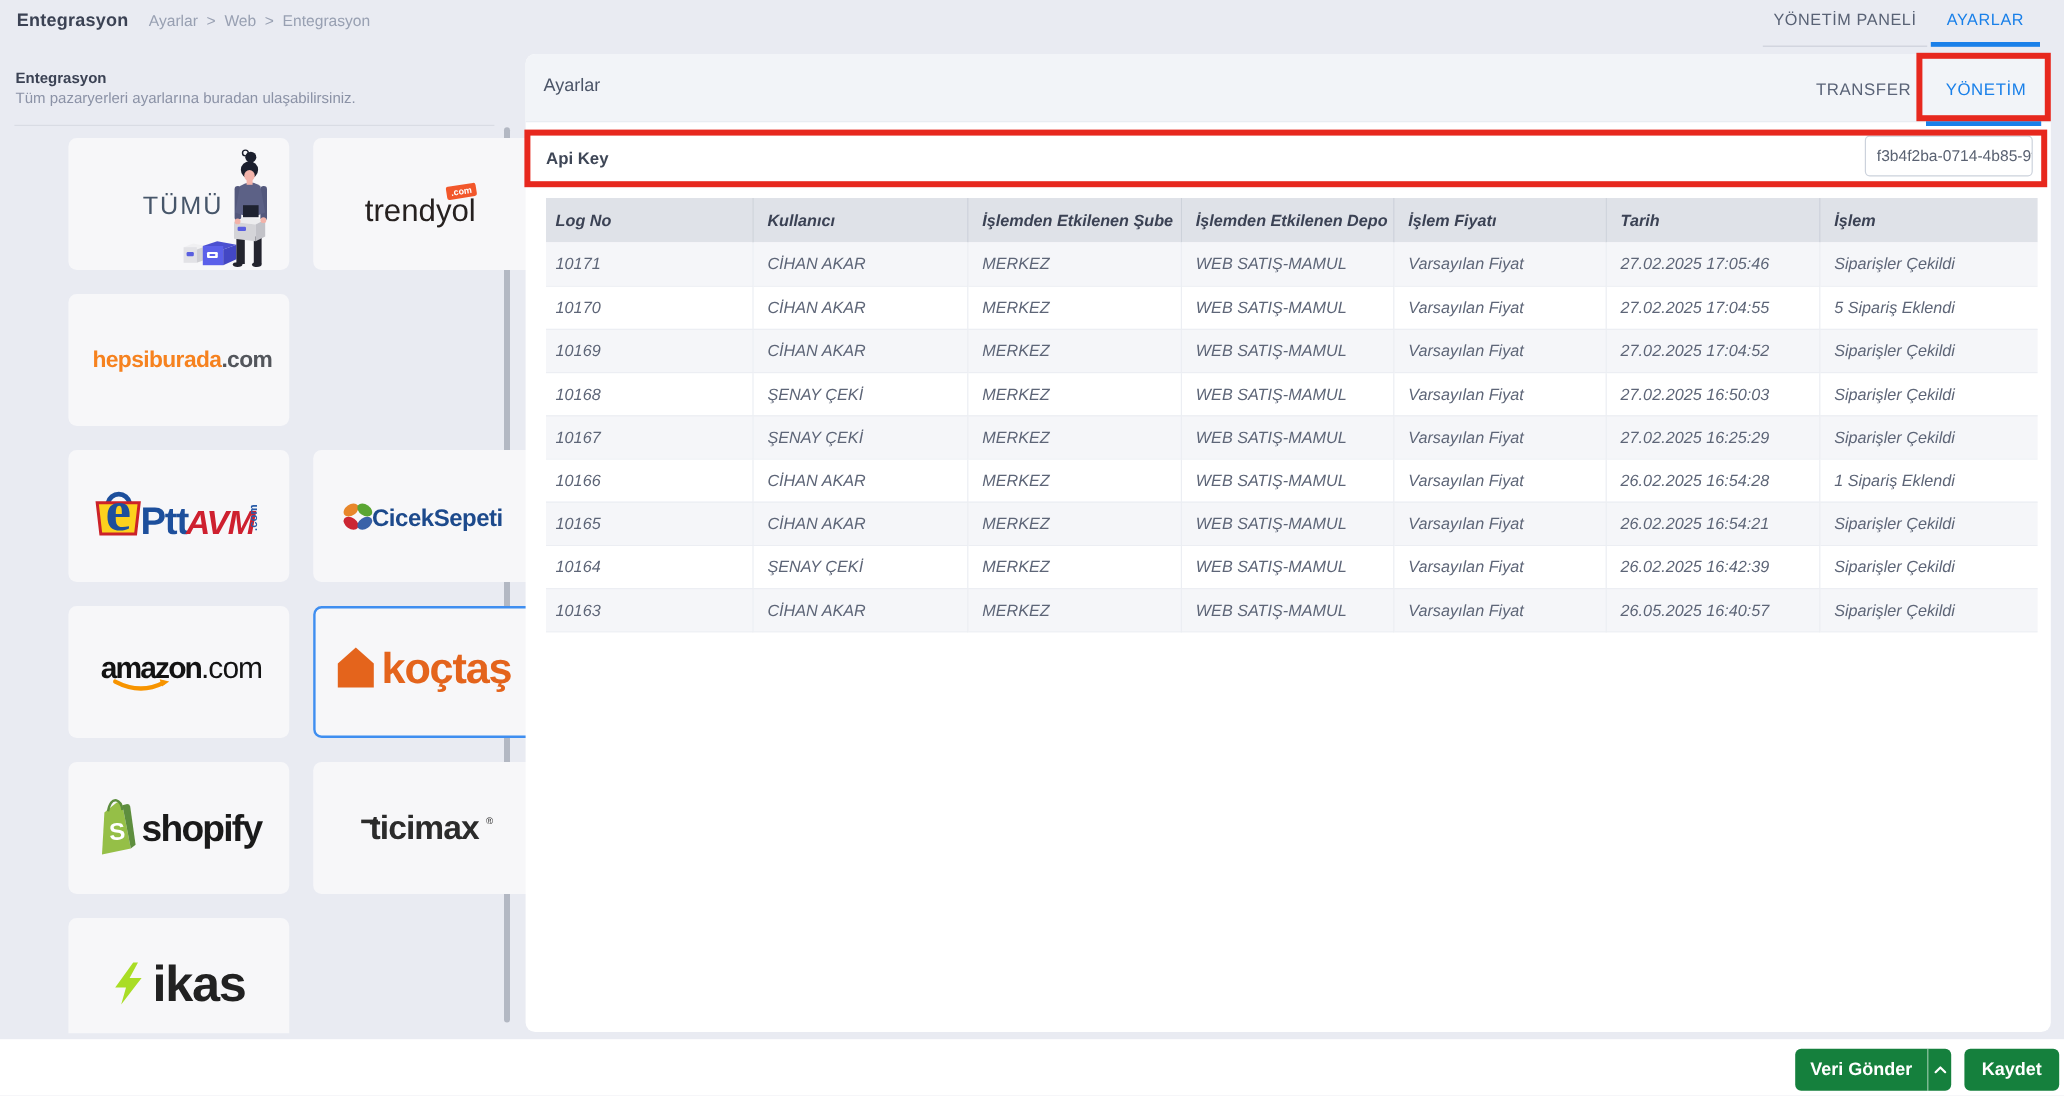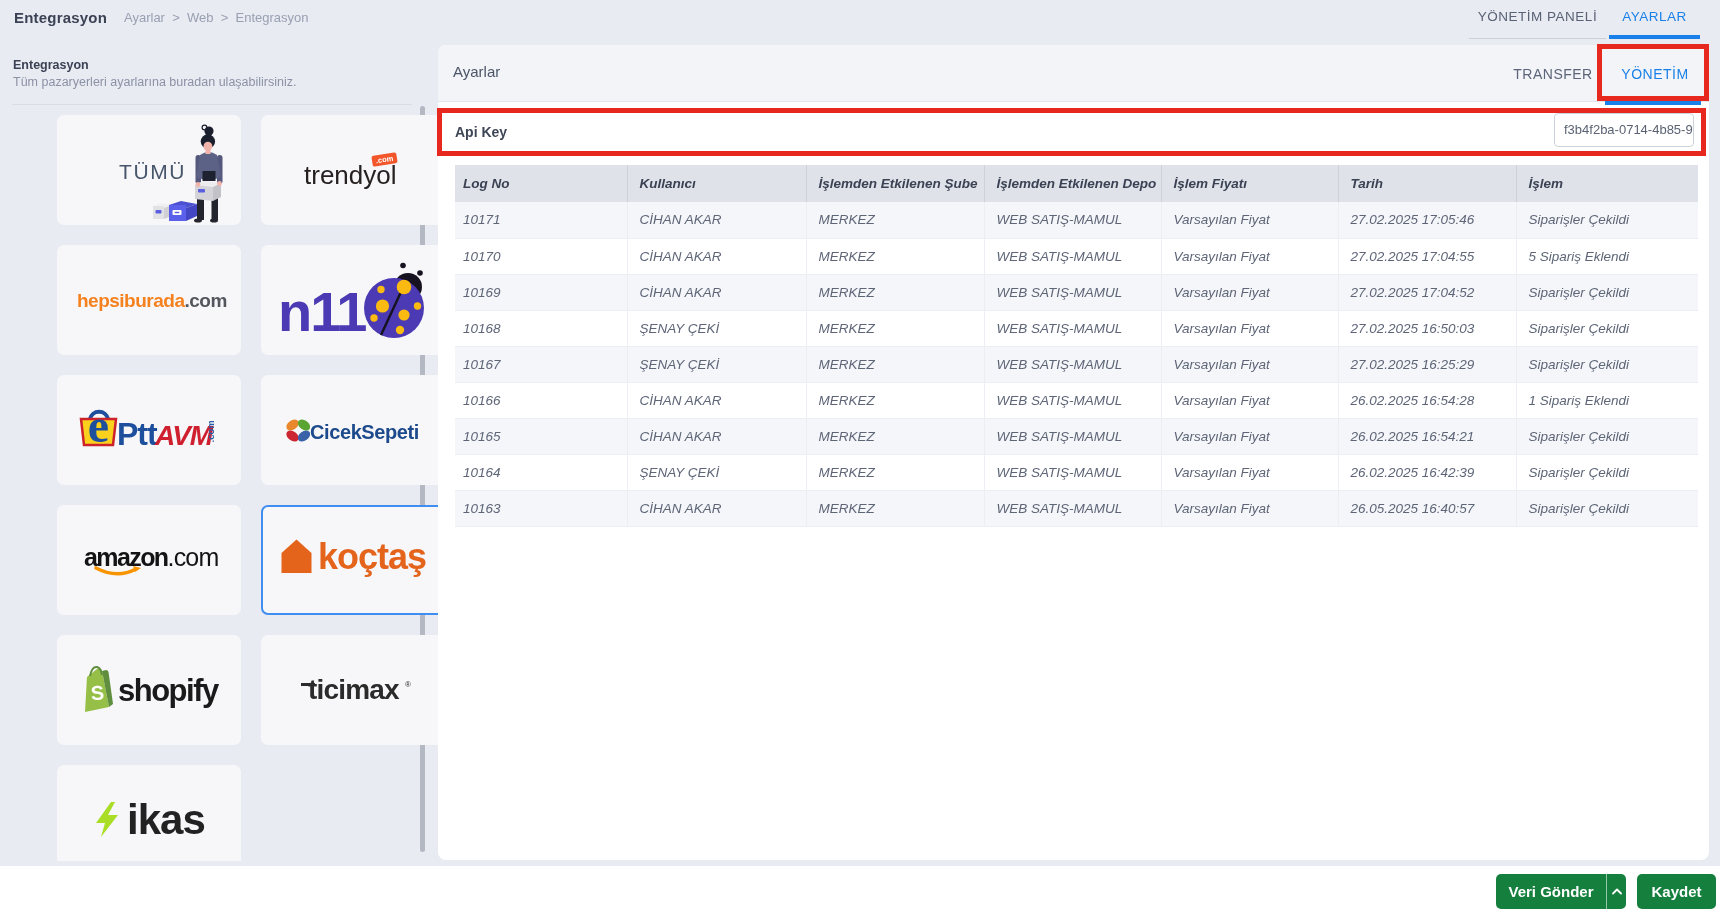--- a/index.html
+++ b/index.html
@@ -109,37 +109,20 @@
       <circle cx="147.5" cy="12.5" r="2.4" fill="none" stroke="#1b1f2d" stroke-width="1.2"></circle>
     </svg>
   </div>
   <div class="card" style="left:225px; top:10px;" id="c-trendyol">
     <span style="position:absolute;left:43px;top:45px;font-size:26px;color:#262120;letter-spacing:0px;">trendyol</span>
     <div style="position:absolute;left:111px;top:39px;width:25px;height:11px;background:#f2572b;border-radius:2px;transform:rotate(-9deg);color:#fff;font-size:7.5px;font-weight:bold;text-align:center;line-height:11px;">.com</div>
   </div>
 
   <div class="card" style="left:21px; top:140px;" id="c-hepsi">
     <span style="position:absolute;left:20px;top:45px;font-size:19px;font-weight:bold;letter-spacing:-0.5px;"><span style="color:#f6821f;">hepsiburada</span><span style="color:#53565c;">.com</span></span>
-  </div>
-  <div class="card" style="left:225px; top:140px;" id="c-n11">
-    <span style="position:absolute;left:17px;top:34px;font-size:56px;font-weight:bold;color:#4b3ab3;letter-spacing:-2px;">n11</span>
-    <svg style="position:absolute;left:0;top:0;" width="184" height="110" viewBox="0 0 184 110">
-      <circle cx="142" cy="20.5" r="2.8" fill="#16121f"></circle>
-      <circle cx="159" cy="28" r="2.8" fill="#16121f"></circle>
-      <circle cx="147" cy="42" r="14" fill="#16121f"></circle>
-      <circle cx="133" cy="63" r="30" fill="#4b3ab3"></circle>
-      <line x1="146" y1="34" x2="120" y2="90" stroke="#16121f" stroke-width="2.4"></line>
-      <circle cx="143" cy="42" r="7.3" fill="#fbba12"></circle>
-      <circle cx="121.5" cy="61" r="6.6" fill="#fbba12"></circle>
-      <circle cx="143" cy="70" r="5.6" fill="#fbba12"></circle>
-      <circle cx="120" cy="44.5" r="3.7" fill="#fbba12"></circle>
-      <circle cx="113" cy="73" r="3.7" fill="#fbba12"></circle>
-      <circle cx="139" cy="85" r="4.2" fill="#fbba12"></circle>
-      <circle cx="156.5" cy="61" r="3.7" fill="#fbba12"></circle>
-    </svg>
   </div>
 
   <div class="card" style="left:21px; top:270px;" id="c-pttavm">
     <svg style="position:absolute;left:0;top:0;" width="184" height="110" viewBox="0 0 184 110">
       <path d="M33 44 A 9.2 9.2 0 0 1 51 44" fill="none" stroke="#1d4f9c" stroke-width="4"></path>
       <polygon points="24,44 59,44 56,70 27,70" fill="#fcd11d" stroke="#cc2229" stroke-width="2.5"></polygon>
       <text x="41.5" y="67" font-size="48" font-weight="bold" fill="#1d4f9c" text-anchor="middle" font-family="Liberation Serif, serif">e</text>
       <text x="60" y="70" font-size="32" font-weight="bold" fill="#1d4f9c" font-family="Liberation Sans, sans-serif" letter-spacing="-1">Ptt</text>
       <text x="98" y="70" font-size="28" font-weight="bold" font-style="italic" fill="#ce202f" font-family="Liberation Sans, sans-serif" letter-spacing="-1">AVM</text>
       <text x="158.5" y="69" font-size="9.5" font-weight="bold" fill="#2a5ca8" transform="rotate(-90 157 69)" font-family="Liberation Sans, sans-serif">.com</text>

